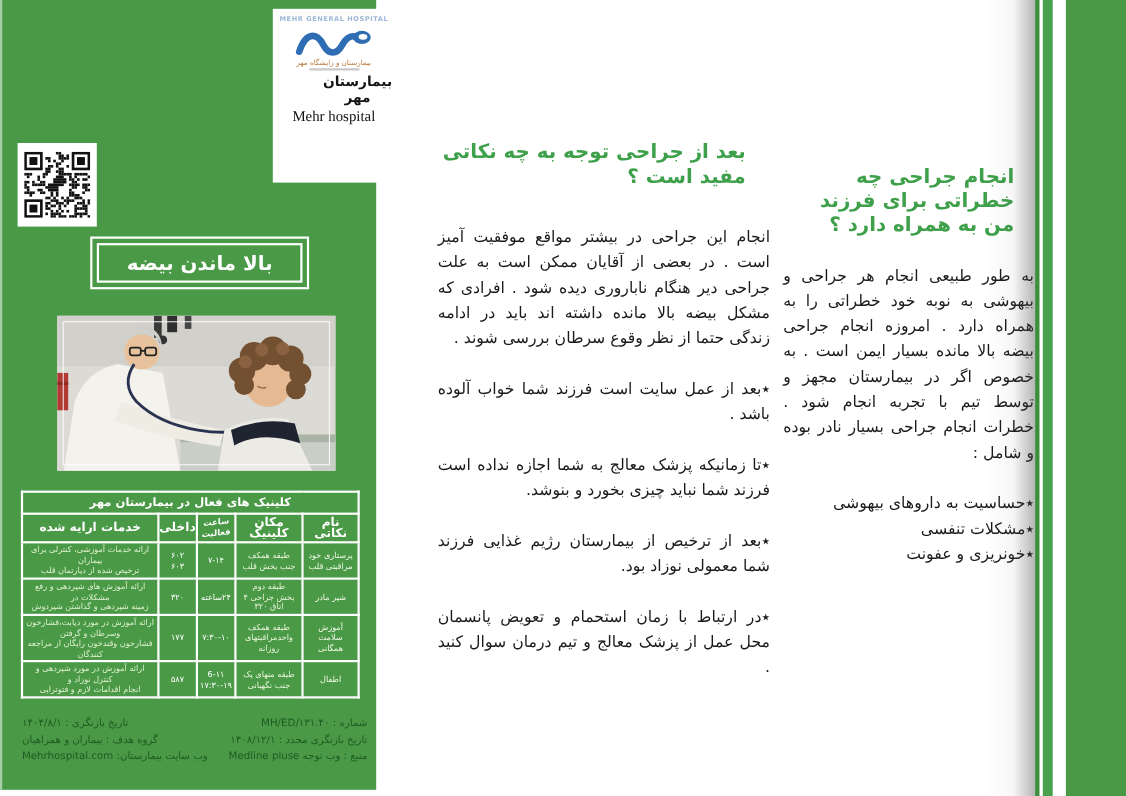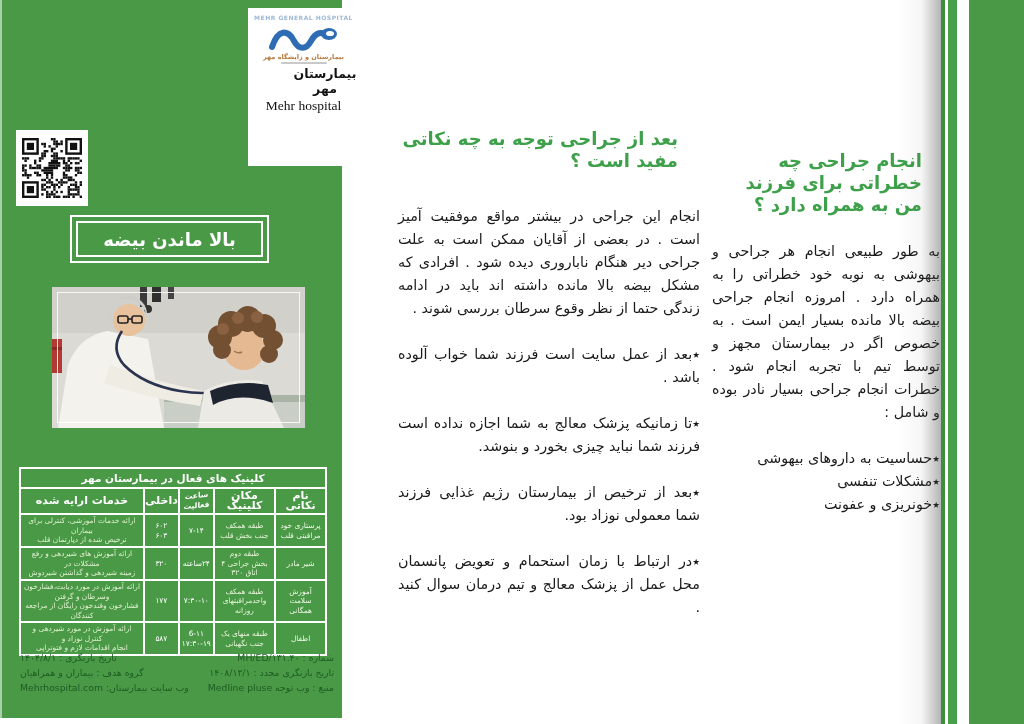--- a/index.html
+++ b/index.html
@@ -6,36 +6,36 @@
   html,body { background:#ffffff; }
   body { font-family:"DejaVu Sans", sans-serif; }
   .page { position:relative; width:1024px; height:724px; background:#ffffff; overflow:hidden; }
 
   
   .left-panel { position:absolute; left:0; top:0; width:342px; height:718px; background:#499946; border-left:2px solid #a8cfa5; }
 
   .logo-box { position:absolute; left:246px; top:8px; width:111px; height:158px; background:#ffffff; text-align:center; padding-top:6px; }
   .logo-en-small { font-size:6px; letter-spacing:.5px; color:#9db8d6; font-weight:bold; }
   .logo-wave { display:block; margin:2px auto 0; }
-  .logo-fa-small { font-size:6.5px; color:#b97a3c; direction:rtl;font-weight:bold; }
+  .logo-fa-small { font-size:6.5px; color:#b97a3c; direction:rtl; }
   .logo-rule { width:46px; height:2px; background:#c9c9c9; margin:1px auto 2px; border-radius:2px; }
   .logo-fa { font-size:12.5px; font-weight:bold; color:#141414; direction:rtl; margin-top:1px;padding-left:43px; }
   .logo-en { font-size:13.5px; color:#111; font-family:"Liberation Serif", serif; margin-top:2px; }
 
   .qr-box { position:absolute; left:14px; top:130px; width:72px; height:76px; background:#ffffff; display:flex; align-items:center; justify-content:center; }
 
-  .banner { position:absolute; left:68px; top:215px; width:199px; height:48px; border:2px solid #ffffff; padding:4px; }
+  .banner { position:absolute; left:80px; top:215px; width:199px; height:48px; border:2px solid #ffffff; padding:4px; }
   .banner-inner { width:100%; height:100%; border:2px solid #ffffff; display:flex; align-items:center; justify-content:center; }
   .banner-inner span { color:#ffffff; font-weight:bold; font-size:18px; direction:rtl; }
 
   .photo { position:absolute; left:50px; top:287px; width:253px; height:141px; background:#dcdad4; }
   .photo-frame { position:absolute; inset:5px; border:1px solid rgba(255,255,255,.85); pointer-events:none; }
 
   
-  .clinics-wrap { position:absolute; left:17px; top:467px; width:308px; }
+  .clinics-wrap { position:absolute; left:17px; top:446px; width:308px; }
   table.clinics { width:100%; border-collapse:collapse; direction:rtl; color:#e9f4da; }
   table.clinics th, table.clinics td { border:2px solid #ffffff; text-align:center; vertical-align:middle; white-space:pre-line; }
   .t-title { color:#ffffff; font-weight:bold; font-size:10.5px; height:20px; }
   .t-head th { color:#ffffff; font-weight:bold; font-size:11px; height:26px; line-height:10px; }
   .t-head th.slant { transform:skewY(-6deg); font-size:7.6px; }
   table.clinics td { font-size:7.4px; line-height:9.5px; height:33px; padding:1px 2px; }
   td.c-name { color:#f2f9e8; font-size:7.8px; }
   td.c-num { color:#ffffff; font-size:8.6px; letter-spacing:.3px; }
   td.c-srv { color:#dff0cf; }
 

